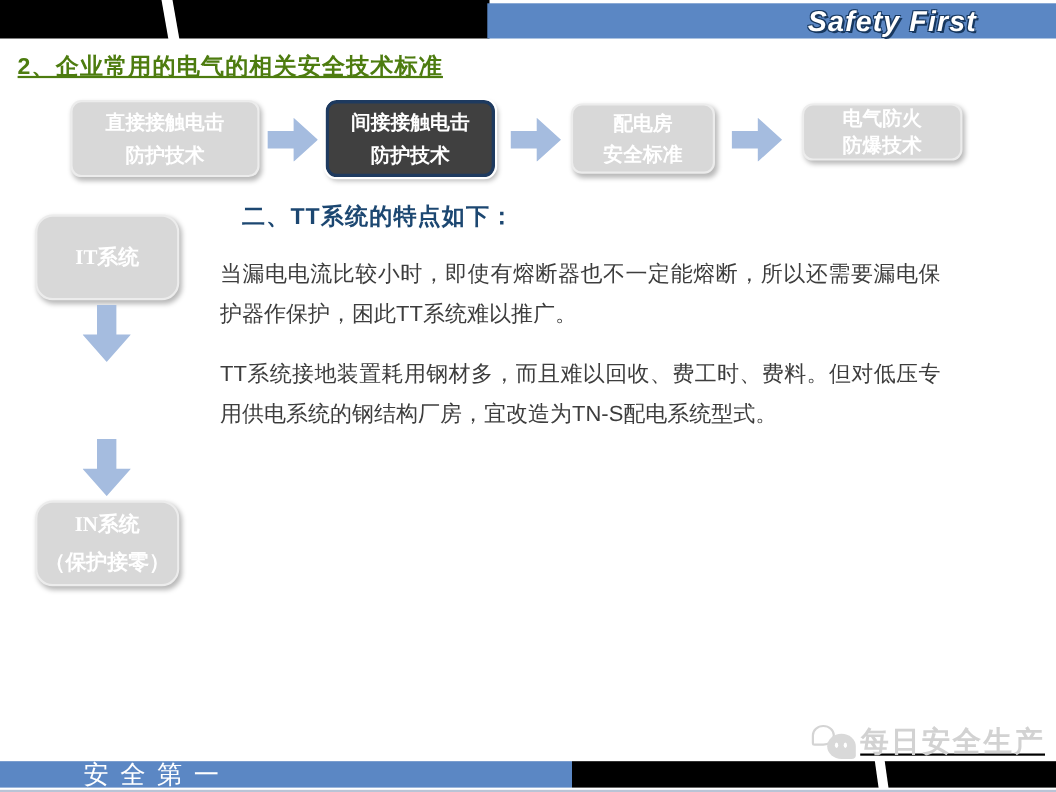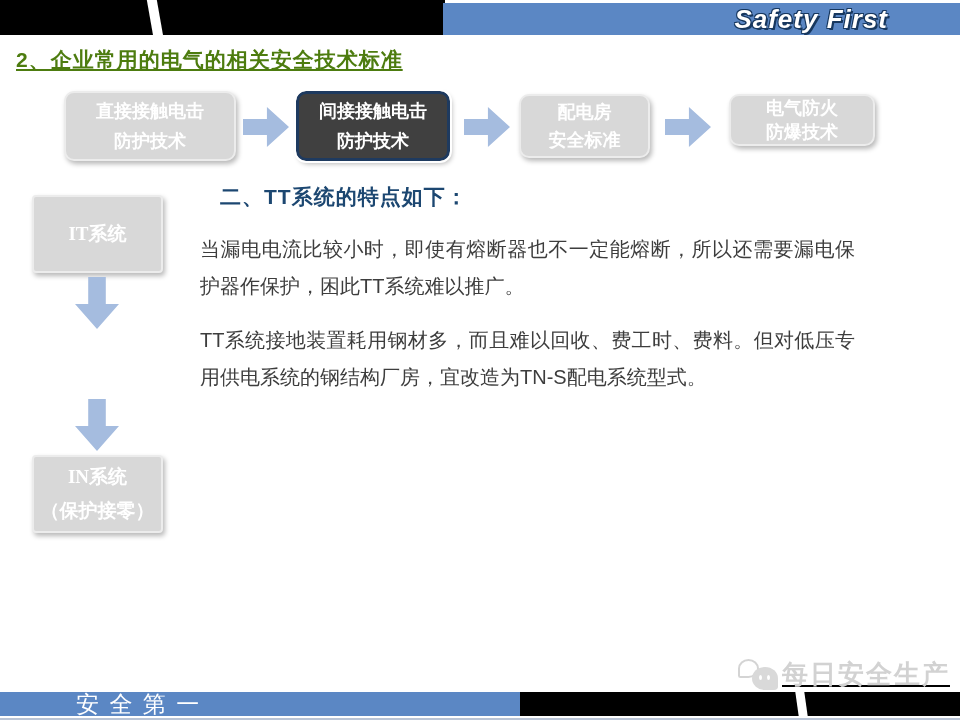--- a/index.html
+++ b/index.html
@@ -30,21 +30,21 @@
   .fbox2{left:296px;top:91px;width:154px;height:70px;}
   .fbox3{left:519px;top:94px;width:131px;height:64px;}
   .fbox4{left:729px;top:94px;width:146px;height:52px;}
   .harrow{position:absolute;width:46px;height:40px;background:#a5bcdf;
           clip-path:polygon(0 30%,52% 30%,52% 0,100% 50%,52% 100%,52% 70%,0 70%);}
   .harrow1{left:243px;top:107px;}
   .harrow2{left:464px;top:107px;}
   .harrow3{left:665px;top:107px;}
 
   
-  .sbox{position:absolute;left:32px;width:131px;border-radius:4px;background:#d8d8d8;
+  .sbox{position:absolute;left:32px;width:131px;border-radius:16px;background:#d8d8d8;
         color:#fff;font-family:"Liberation Serif",serif;font-weight:bold;text-align:center;
         border:2px solid #ececec;box-shadow:2px 3px 5px rgba(0,0,0,.28);box-sizing:border-box;
         display:flex;flex-direction:column;justify-content:space-evenly;font-size:19px;align-items:center;}
   .sbox1{top:195px;height:78px;}
   .sbox2{top:330px;height:64px;background:#4a7ebc;border:2px solid #d9e4f1;
          font-size:22px;justify-content:center;}
   .sbox3{top:455px;height:78px;}
   .varrow{position:absolute;left:75px;width:44px;height:52px;background:#a5bcdf;
           clip-path:polygon(30% 0,70% 0,70% 52%,100% 52%,50% 100%,0 52%,30% 52%);}
   .varrow1{top:277px;}

